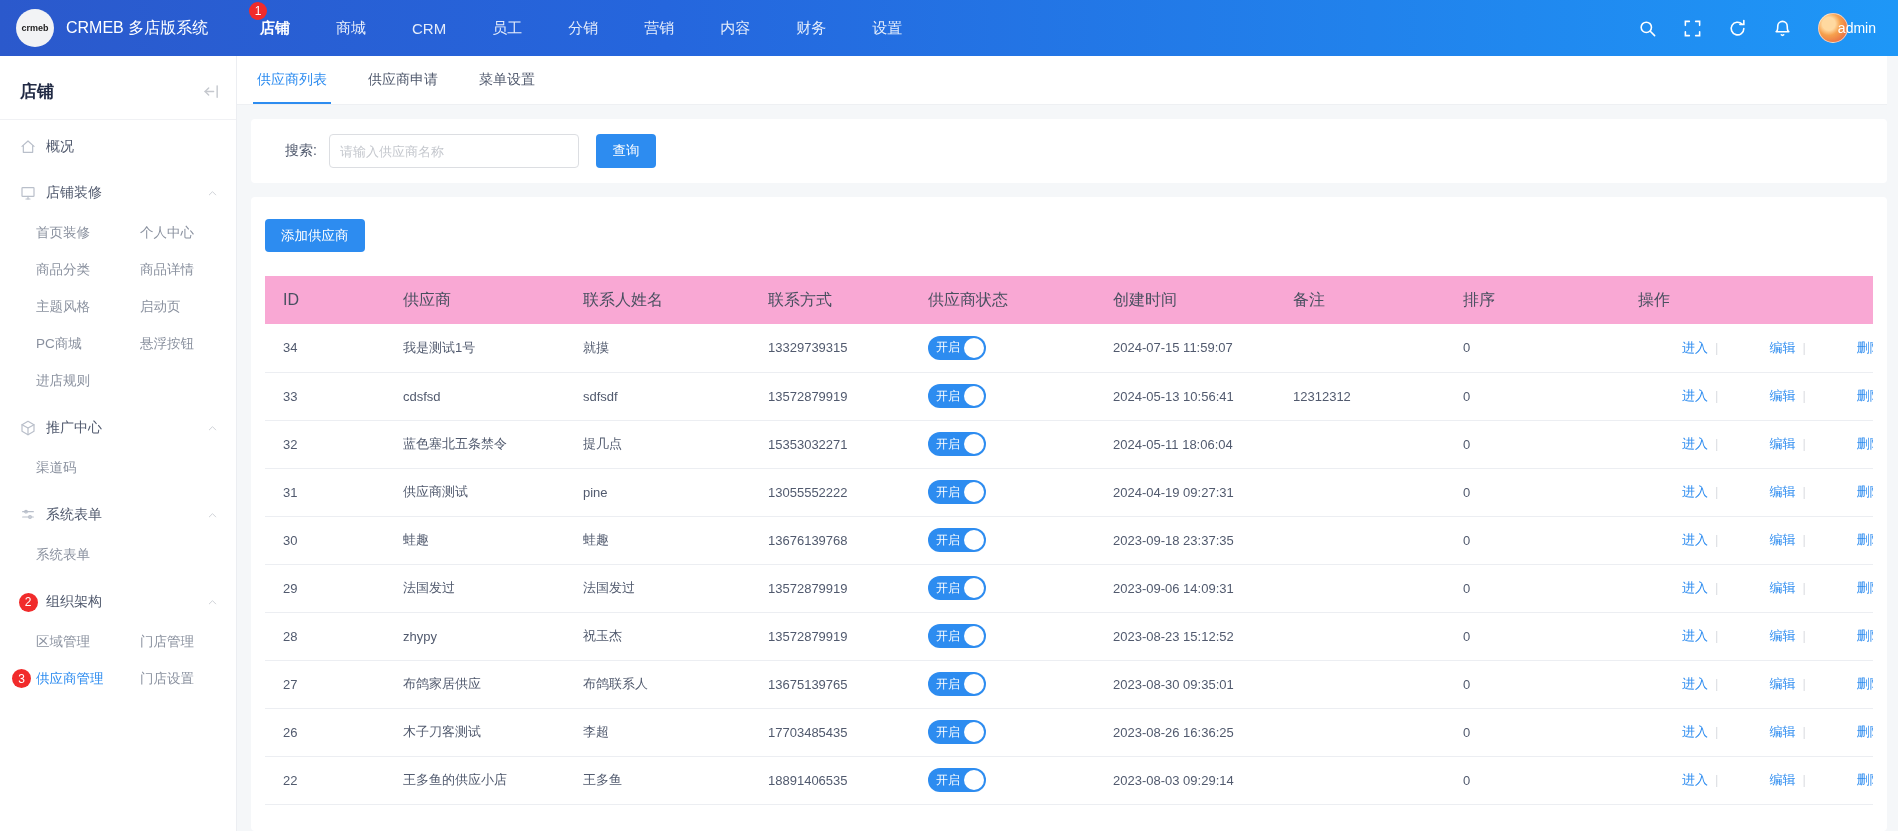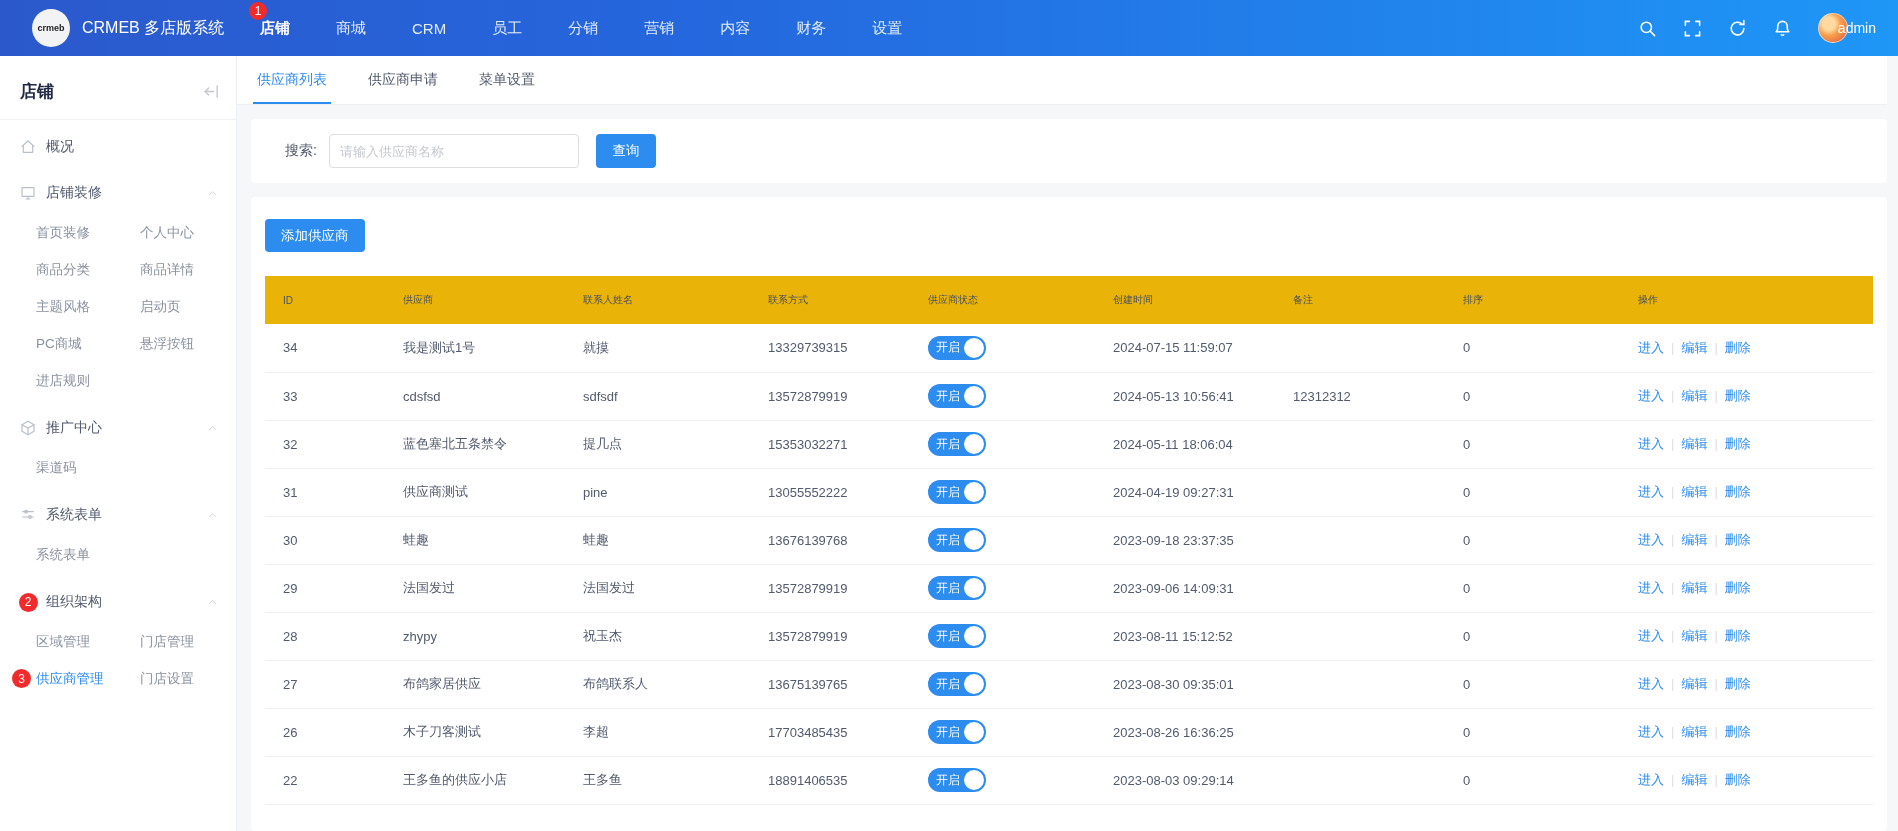--- a/index.html
+++ b/index.html
@@ -2,21 +2,21 @@
 <html><head>
 <meta charset="utf-8">
 <style>
   * { margin:0; padding:0; box-sizing:border-box; }
   html,body { width:1898px; height:831px; overflow:hidden;
     font-family:"Liberation Sans","DejaVu Sans",sans-serif; background:#f5f7f9; color:#515a6e; }
 
   
   .navbar { height:56px; display:flex; align-items:center;
     background:linear-gradient(90deg,#2b59cc 0%,#2566dd 35%,#1e97f7 100%); color:#fff; }
-  .logo-wrap { display:flex; align-items:center; width:237px; padding-left:32px; flex:none; }
+  .logo-wrap { display:flex; align-items:center; width:237px; padding-left:16px; flex:none; }
   .logo-circle { width:38px; height:38px; border-radius:50%; background:#f2f3f5; color:#222;
     display:flex; align-items:center; justify-content:center; font-size:9px; font-weight:bold; flex:none; }
   .app-title { margin-left:12px; font-size:16px; color:#fff; white-space:nowrap; }
   .nav-menu { display:flex; height:56px; align-items:stretch; }
   .nav-item { position:relative; padding:0 23px; display:flex; align-items:center;
     font-size:15px; color:rgba(255,255,255,.88); cursor:pointer; white-space:nowrap; }
   .nav-item.active { color:#fff; font-weight:bold; }
   .nav-badge { position:absolute; top:2px; left:12px; min-width:18px; height:18px; border-radius:9px;
     background:#f12b2b; color:#fff; font-size:12px; display:flex; align-items:center;
     justify-content:center; padding:0 4px; font-weight:normal; }
@@ -71,30 +71,30 @@
     font-family:"Liberation Sans","DejaVu Sans",sans-serif; }
   .search-input::placeholder { color:#c5c8ce; }
   .btn-primary { background:#2d8cf0; color:#fff; border:none; border-radius:4px;
     font-size:13.5px; cursor:pointer; font-family:"Liberation Sans","DejaVu Sans",sans-serif; }
   .query-btn { width:60px; height:34px; margin-left:17px; }
 
   .table-card { background:#fff; border-radius:4px; margin:14px 0 0 14px; flex:1;
     padding:22px 14px 16px 14px; overflow:hidden; }
   .add-btn { height:33px; padding:0 16px; margin-bottom:24px; }
   table { width:100%; border-collapse:collapse; table-layout:fixed; }
-  thead td { background:#eab308; height:48px; font-size:10px; color:#495060;
+  thead td { background:#f9a8d4; height:48px; font-size:16px; color:#495060;
     padding-left:18px; white-space:nowrap; }
   tbody td { height:48px; border-bottom:1px solid #eceef2; font-size:13px; color:#515a6e;
     padding-left:18px; white-space:nowrap; overflow:hidden; }
   .toggle { display:inline-flex; align-items:center; width:58px; height:24px;
     background:#2d8cf0; border-radius:13px; position:relative; cursor:pointer; }
   .toggle-label { color:#fff; font-size:12px; margin-left:8px; }
   .toggle-knob { position:absolute; right:2px; top:2px; width:20px; height:20px;
     border-radius:50%; background:#fff; }
-  .act-link { color:#2d8cf0; cursor:pointer; text-decoration:none; font-size:13px; }
+  .act-link { color:#2d8cf0; cursor:pointer; text-decoration:none; font-size:13px;margin-left:44px; }
   .act-sep { color:#dcdee2; margin:0 7px; }
 </style>
 </head>
 <body>
 
 <div class="navbar">
   <div class="logo-wrap">
     <div class="logo-circle">crmeb</div>
     <div class="app-title">CRMEB 多店版系统</div>
   </div>
@@ -372,21 +372,21 @@
             </tr>
             <tr>
               <td>28</td>
               <td>zhypy</td>
               <td>祝玉杰</td>
               <td>13572879919</td>
               <td><span class="toggle">
                   <span class="toggle-label">开启</span>
                   <span class="toggle-knob"></span>
                 </span></td>
-              <td>2023-08-11 15:12:52</td>
+              <td>2023-08-23 15:12:52</td>
               <td></td>
               <td>0</td>
               <td><a class="act-link">进入</a><span class="act-sep">|</span><a class="act-link">编辑</a><span class="act-sep">|</span><a class="act-link">删除</a></td>
             </tr>
             <tr>
               <td>27</td>
               <td>布鸽家居供应</td>
               <td>布鸽联系人</td>
               <td>13675139765</td>
               <td><span class="toggle">

